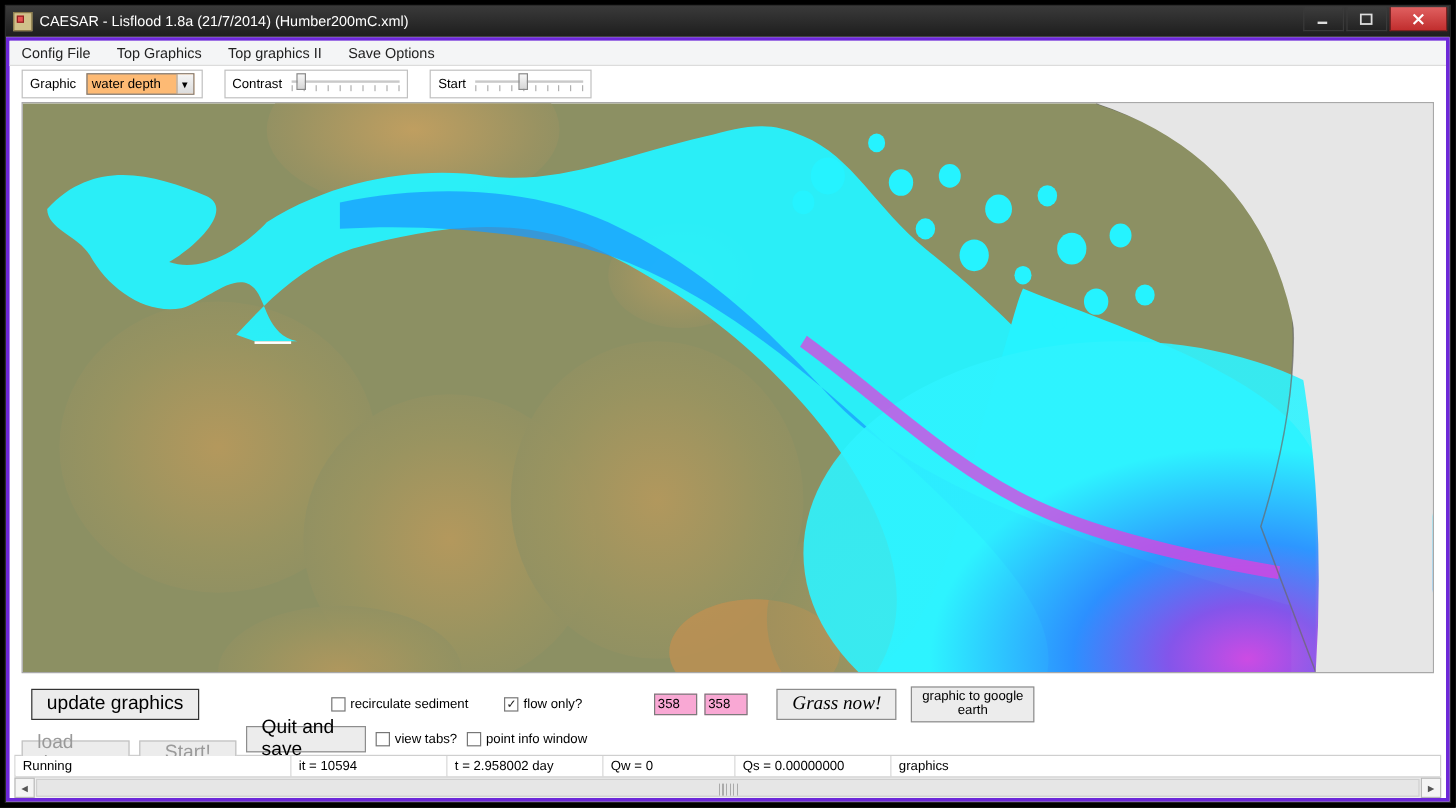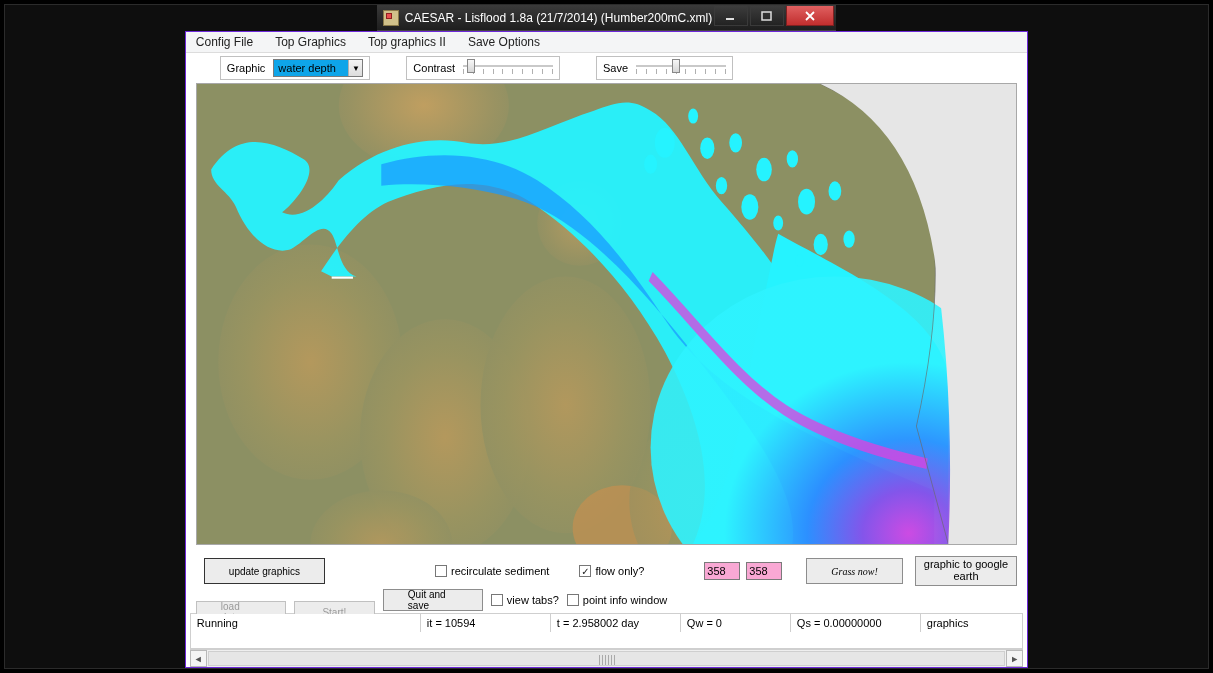--- a/index.html
+++ b/index.html
@@ -1,59 +1,59 @@
 <!DOCTYPE html>
 <html><head>
 <meta charset="utf-8">
 <style>
   * { box-sizing: border-box; }
   html, body { margin:0; padding:0; width:1213px; height:673px; font-family: "Segoe UI", Tahoma, sans-serif; font-size:11px; background:#000; color:#000; }
   .window { position:absolute; left:0; top:0; width:1213px; height:673px; background:#000; }
-  .window-inner { position:absolute; left:4px; top:4px; right:4px; bottom:4px; background:#0e0e0e; border:1px solid #2b2b2b; display:flex; flex-direction:column;align-items:center; }
+  .window-inner { position:absolute; left:4px; top:4px; right:4px; bottom:4px; background:#0e0e0e; border:1px solid #2b2b2b; display:flex; flex-direction:column; }
   
   .titlebar { height:26px; background: linear-gradient(#3a3a3a,#1e1e1e); border-bottom:1px solid #444; display:flex; align-items:center; color:#fff; font-size:12px; }
   .titlebar .app-icon { width:16px; height:16px; margin:0 6px; background:#d0c08a; border:1px solid #8a7a4a; position:relative; }
   .titlebar .app-icon::after { content:""; position:absolute; left:2px; top:2px; width:4px; height:4px; background:#e85050; border:1px solid #902020; }
   .titlebar .title-text { flex:1; white-space:nowrap; overflow:hidden; }
   .win-controls { display:flex; height:20px; margin-right:2px; margin-top:-3px; }
   .win-btn { width:34px; height:20px; margin-left:2px; border:1px solid #3a3a3a; border-top:none; display:flex; align-items:center; justify-content:center; color:#ddd; font-family:Arial; }
   .win-btn.min, .win-btn.max { background:linear-gradient(#3c3c3c,#232323); }
   .win-btn.close { width:48px; background:linear-gradient(#e06060,#c12e2e); border-color:#802020; color:#fff; }
   .win-btn svg { width:12px; height:10px; }
   
-  .client { flex:1; background:#fff; margin:0; border:1px solid #6d28d9; display:flex; flex-direction:column; position:relative; }
+  .client { flex:1; background:#fff; margin:0; border:3px solid #6d28d9; display:flex; flex-direction:column; position:relative; }
   
   .menubar { height:21px; background:#f4f5f6; border-bottom:1px solid #dcdcdc; display:flex; align-items:center; padding:0 6px; gap:14px; font-size:12px; color:#222; }
   .menubar .mi { padding:1px 4px; }
   
-  .toolbar-row { height:30px; display:flex; align-items:center; gap:36px; padding:4px 10px 4px 10px;margin-left:24px; }
+  .toolbar-row { height:30px; display:flex; align-items:center; gap:18px; padding:4px 10px 4px 10px; }
   .tb-group { border:1px solid #c0c0c0; height:24px; display:flex; align-items:center; padding:0 6px; gap:8px; }
   .tb-label { font-size:11px; }
-  .tb-select { height:18px; font-size:11px; border:1px solid #7b7b7b; background:#0ea5e9; position:relative; display:flex; align-items:center; padding:0 16px 0 4px; min-width:90px; }
+  .tb-select { height:18px; font-size:11px; border:1px solid #7b7b7b; background:#fdba74; position:relative; display:flex; align-items:center; padding:0 16px 0 4px; min-width:90px; }
   .tb-select .chev { position:absolute; right:0; top:0; width:14px; height:100%; border-left:1px solid #b0b0b0; background:linear-gradient(#f4f4f4,#dcdcdc); display:flex; align-items:center; justify-content:center; font-size:8px; }
   .slider { width:90px; height:18px; position:relative; }
   .slider .track { position:absolute; left:0; right:0; top:6px; height:2px; background:#c9c9c9; }
   .slider .ticks { position:absolute; left:0; right:0; top:10px; height:5px; display:flex; justify-content:space-between; }
   .slider .ticks span { width:1px; height:5px; background:#b0b0b0; }
   .slider .thumb { position:absolute; top:0px; width:8px; height:14px; background:linear-gradient(#f7f7f7,#d6d6d6); border:1px solid #888; }
   
   .map-wrap { flex:1; margin:0 10px 0 10px; border:1px solid #a8a8a8; position:relative; overflow:hidden; background:#e6e6e6; }
   .map-svg { width:100%; height:100%; display:block; }
   
   .bottom { padding:10px 4px 0 4px; }
   .bot-row1 { display:flex; align-items:center; height:32px; gap:0; margin:0 6px; }
-  .btn { border:1px solid #8d8d8d; background:#ececec; height:22px; padding:0 24px; display:flex; align-items:center; font-size:10px; }
+  .btn { border:1px solid #8d8d8d; background:#ececec; height:22px; padding:0 12px; display:flex; align-items:center; font-size:16px; }
   .btn.big { height:26px; border:1px solid #333; }
   .btn.two-line { height:30px; flex-direction:column; justify-content:center; padding:0 8px; font-size:11px; line-height:1.05; text-align:center; }
   .btn.disabled { color:#9a9a9a; border-color:#c0c0c0;margin-top:24px; }
   .chk { display:flex; align-items:center; gap:4px; font-size:11px; }
   .chk .box { width:12px; height:12px; border:1px solid #777; background:#fff; display:flex; align-items:center; justify-content:center; font-size:10px; color:#222; }
   .num-input { width:36px; height:18px; border:1px solid #7b7b7b; background:#f9a8d4; font-size:11px; padding:0 2px; display:flex; align-items:center; }
   .bot-row2 { display:flex; align-items:center; height:26px; gap:8px; margin:0 6px; }
-  .bot-row3 { display:flex; height:36px; border:1px solid #cfcfcf; }
+  .bot-row3 { display:flex; height:18px; border:1px solid #cfcfcf; }
   .status-cell { border-right:1px solid #cfcfcf; padding:1px 6px; font-size:11px; background:#fff; height:18px; display:flex; align-items:center; }
   .scroll { height:18px; background:#efefef; border-top:1px solid #cfcfcf; position:relative; }
   .scroll .arrow { position:absolute; top:0; width:17px; height:17px; background:#f4f4f4; border:1px solid #b8b8b8; display:flex; align-items:center; justify-content:center; font-size:9px; color:#555; }
   .scroll .arrow.l { left:0; } .scroll .arrow.r { right:0; }
   .scroll .thumb { position:absolute; top:1px; left:18px; right:18px; height:15px; background:#e6e6e6; border:1px solid #cfcfcf; }
   .scroll .grip { position:absolute; left:50%; top:3px; width:16px; height:10px; margin-left:-8px; background:repeating-linear-gradient(90deg,#aaa 0 1px,#e6e6e6 1px 3px); }
   .italic { font-style:italic; font-family:"Comic Sans MS","Segoe Script",cursive; }
 </style>
 </head>
 <body>
@@ -113,21 +113,21 @@
                 <span></span>
                 <span></span>
                 <span></span>
                 <span></span>
                 <span></span>
               </div>
             <div class="thumb" style="left:4px"></div>
           </div>
         </div>
         <div class="tb-group">
-          <span class="tb-label">Save</span>
+          <span class="tb-label">Start</span>
           <div class="slider">
             <div class="track"></div>
             <div class="ticks">
                 <span></span>
                 <span></span>
                 <span></span>
                 <span></span>
                 <span></span>
                 <span></span>
                 <span></span>

